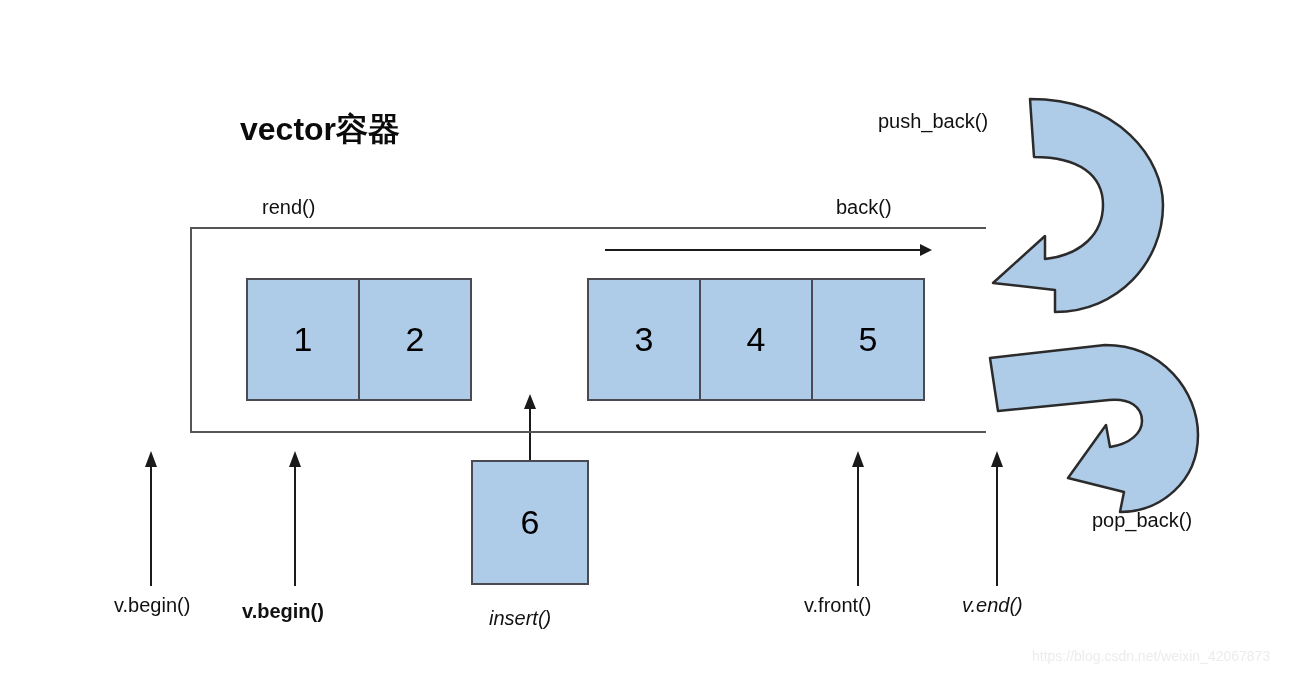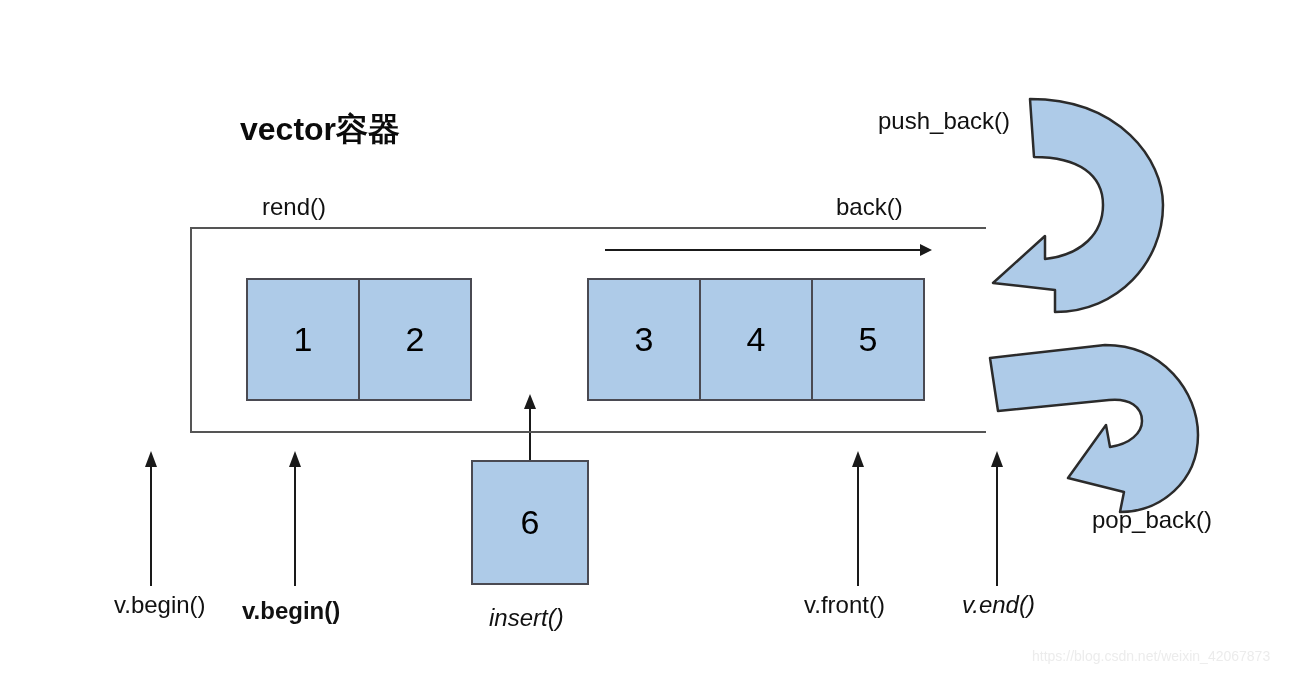--- a/index.html
+++ b/index.html
@@ -60,21 +60,21 @@
   #cells-right .cell { width: 114px; height: 123px; }
   #cells-right .cell + .cell { margin-left: -2px; }
 
   #insert-box {
     left: 471px; top: 460px; width: 118px; height: 125px;
     font-size: 34px;
   }
 
   
   .label {
-    font-size: 24px;
+    font-size: 20px;
     white-space: nowrap;
     color: #111111;
     line-height: 22px;
   }
   #lbl-front     { left: 262px; top: 196px; }
   #lbl-back      { left: 830px; top: 196px; margin-left: 6px; }
   #lbl-pushback  { left: 878px; top: 110px; }
   #lbl-popback   { left: 1092px; top: 509px; }
   #lbl-rend      { left: 114px; top: 594px; }
   #lbl-begin     { left: 242px; top: 600px; font-weight: bold; }

